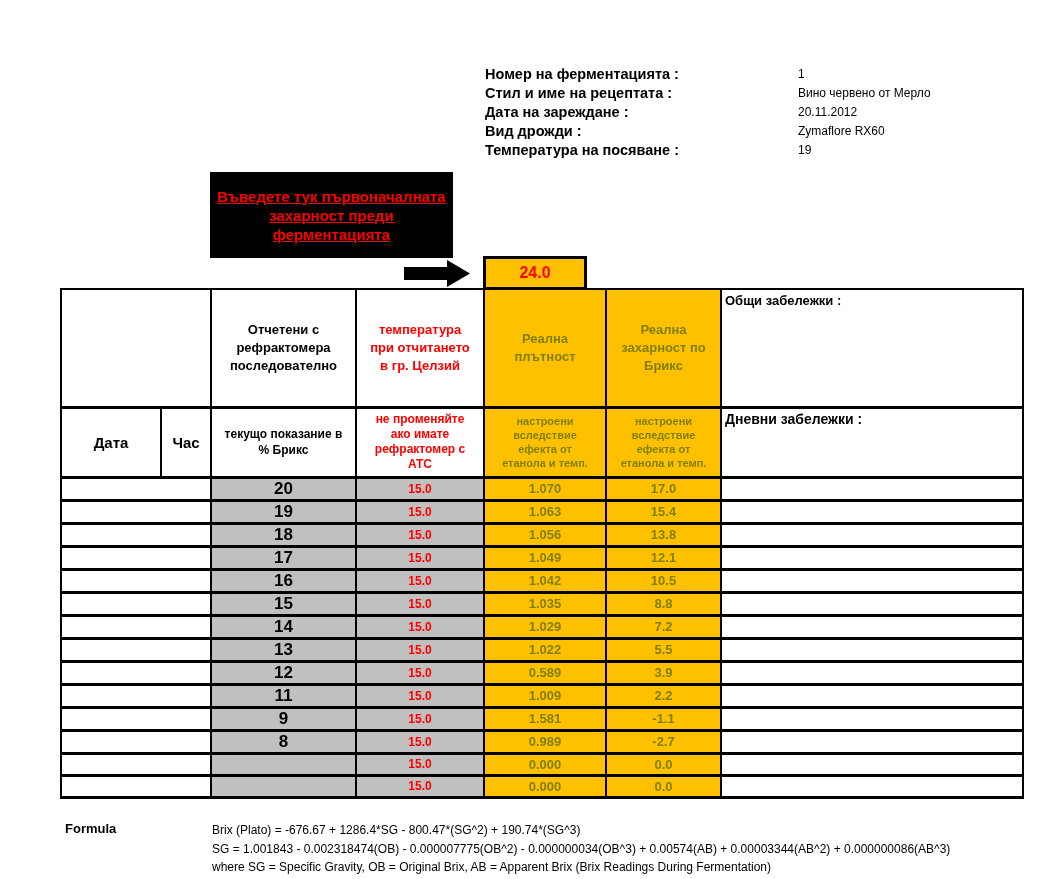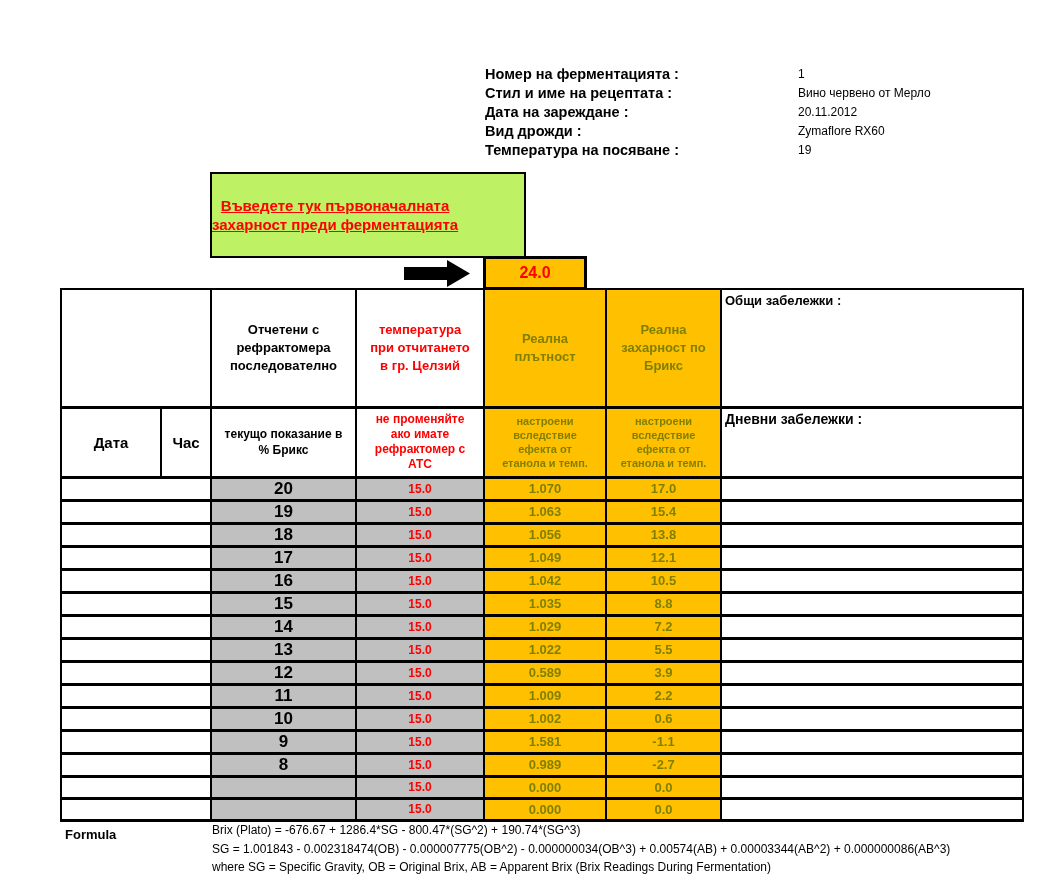--- a/index.html
+++ b/index.html
@@ -11,23 +11,23 @@
   .page-title {
     position: absolute; top: 6px; left: 0; width: 100%;
     text-align: center; font-size: 13.5px; font-weight: bold;
   }
   .info-block { position: absolute; left: 485px; top: 64px; }
   .info-row { display: flex; height: 19px; align-items: center; }
   .info-label { width: 313px; font-weight: bold; font-size: 14.5px; white-space: nowrap; }
   .info-value { font-size: 12px; white-space: nowrap; }
 
   .redbox {
-    position: absolute; left: 210px; top: 172px; width: 316px; height: 86px;
-    border: 2px solid #000; background: #bef264;
-    display: flex; align-items: center; justify-content: flex-start; text-align: center;
+    position: absolute; left: 210px; top: 172px; width: 243px; height: 86px;
+    border: 2px solid #000; background: #000000;
+    display: flex; align-items: center; justify-content: flex-end; text-align: center;
   }
   .redbox-text {
     color: #FF0000; font-weight: bold; font-size: 15px; line-height: 19px;
     text-decoration: underline; white-space: pre-line;
   }
   .arrow-wrap { position: absolute; left: 404px; top: 260px; width: 66px; height: 27px; }
   .entry-cell {
     position: absolute; left: 483px; top: 256px; width: 104px; height: 34px;
     background: #FFC000; border: 3px solid #000;
     display: flex; align-items: center; justify-content: center;
@@ -59,21 +59,21 @@
   }
   tbody.data td { border-top-width: 3px; }
   tbody.data tr { height: 22px; }
   tbody.data tr:last-child td { border-bottom-width: 3px; }
   tbody.data td.brix { font-weight: bold; font-size: 17px; }
   tbody.data td.temp { font-weight: bold; font-size: 12px; color: #FF0000; }
   tbody.data td.dens, tbody.data td.sug { font-size: 13px; }
   tbody.data td.dt, tbody.data td.note { background: #fff; }
 
   .formula-block { position: absolute; left: 65px; top: 821px; display: flex; }
-  .formula-label { width: 147px; font-weight: bold; font-size: 13px; margin-top: 6px; }
+  .formula-label { width: 147px; font-weight: bold; font-size: 13px; }
   .formula-lines { font-size: 12px; }
   .formula-lines div { line-height: 18.5px; white-space: nowrap; }
 </style>
 </head>
 <body>
 
 <div id="page">
 
 
   <div class="info-block">
@@ -234,28 +234,20 @@
         <tr>
     <td class="dt" colspan="2"></td>
     <td class="gray brix">11</td>
     <td class="gray temp">15.0</td>
     <td class="gold dens">1.009</td>
     <td class="gold sug">2.2</td>
     <td class="note"></td>
   </tr>
         <tr>
     <td class="dt" colspan="2"></td>
-    <td class="gray brix">10</td>
-    <td class="gray temp">15.0</td>
-    <td class="gold dens">1.002</td>
-    <td class="gold sug">0.6</td>
-    <td class="note"></td>
-  </tr>
-        <tr>
-    <td class="dt" colspan="2"></td>
     <td class="gray brix">9</td>
     <td class="gray temp">15.0</td>
     <td class="gold dens">1.581</td>
     <td class="gold sug">-1.1</td>
     <td class="note"></td>
   </tr>
         <tr>
     <td class="dt" colspan="2"></td>
     <td class="gray brix">8</td>
     <td class="gray temp">15.0</td>

